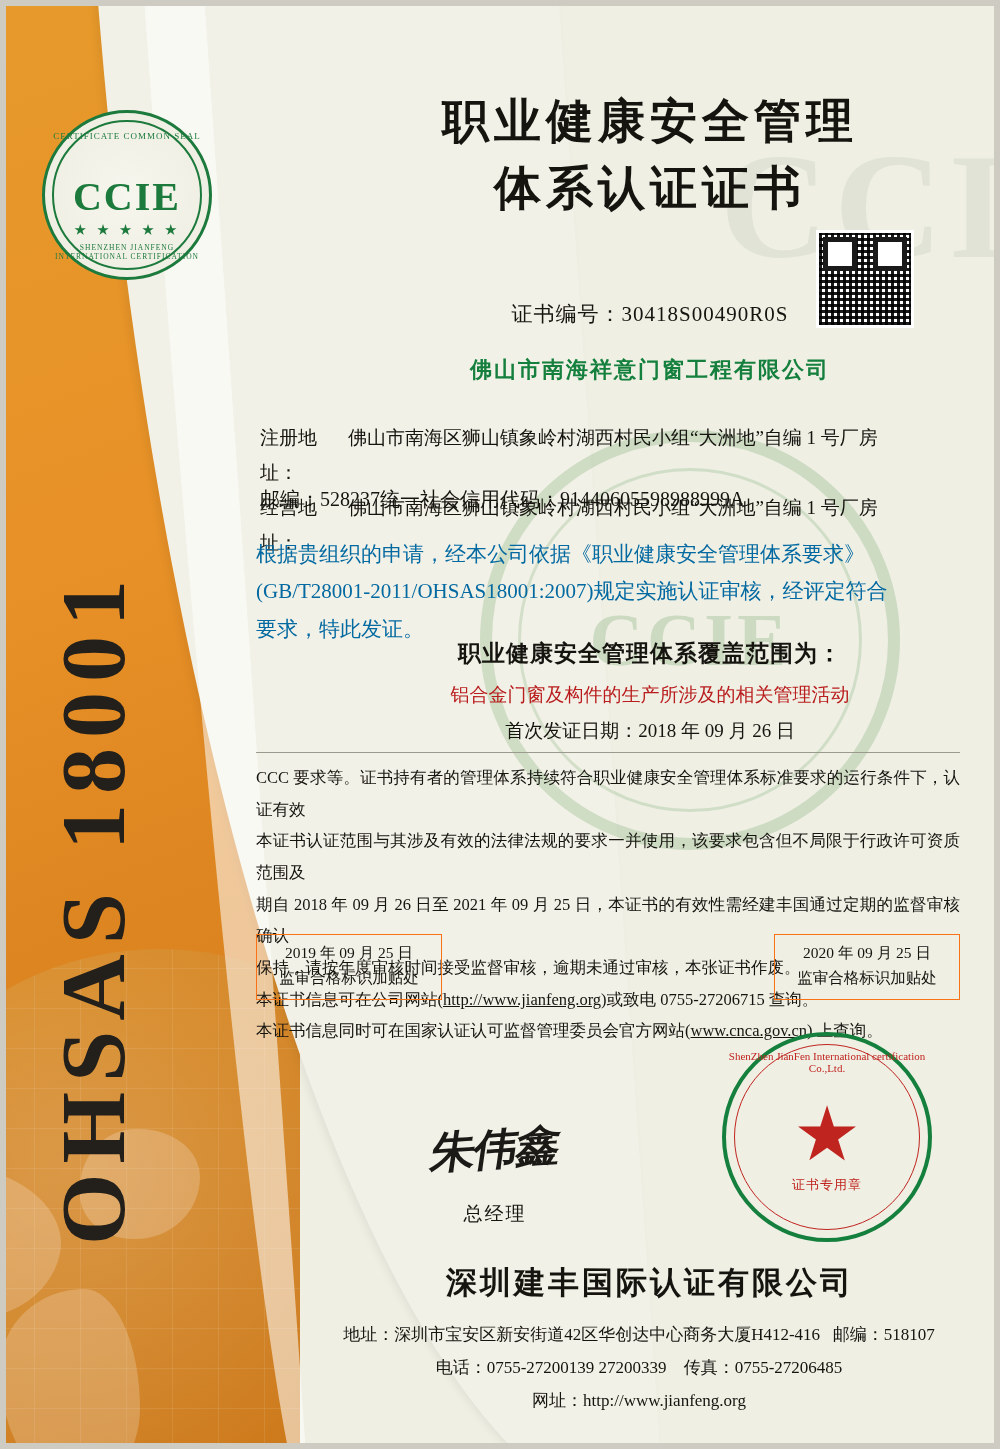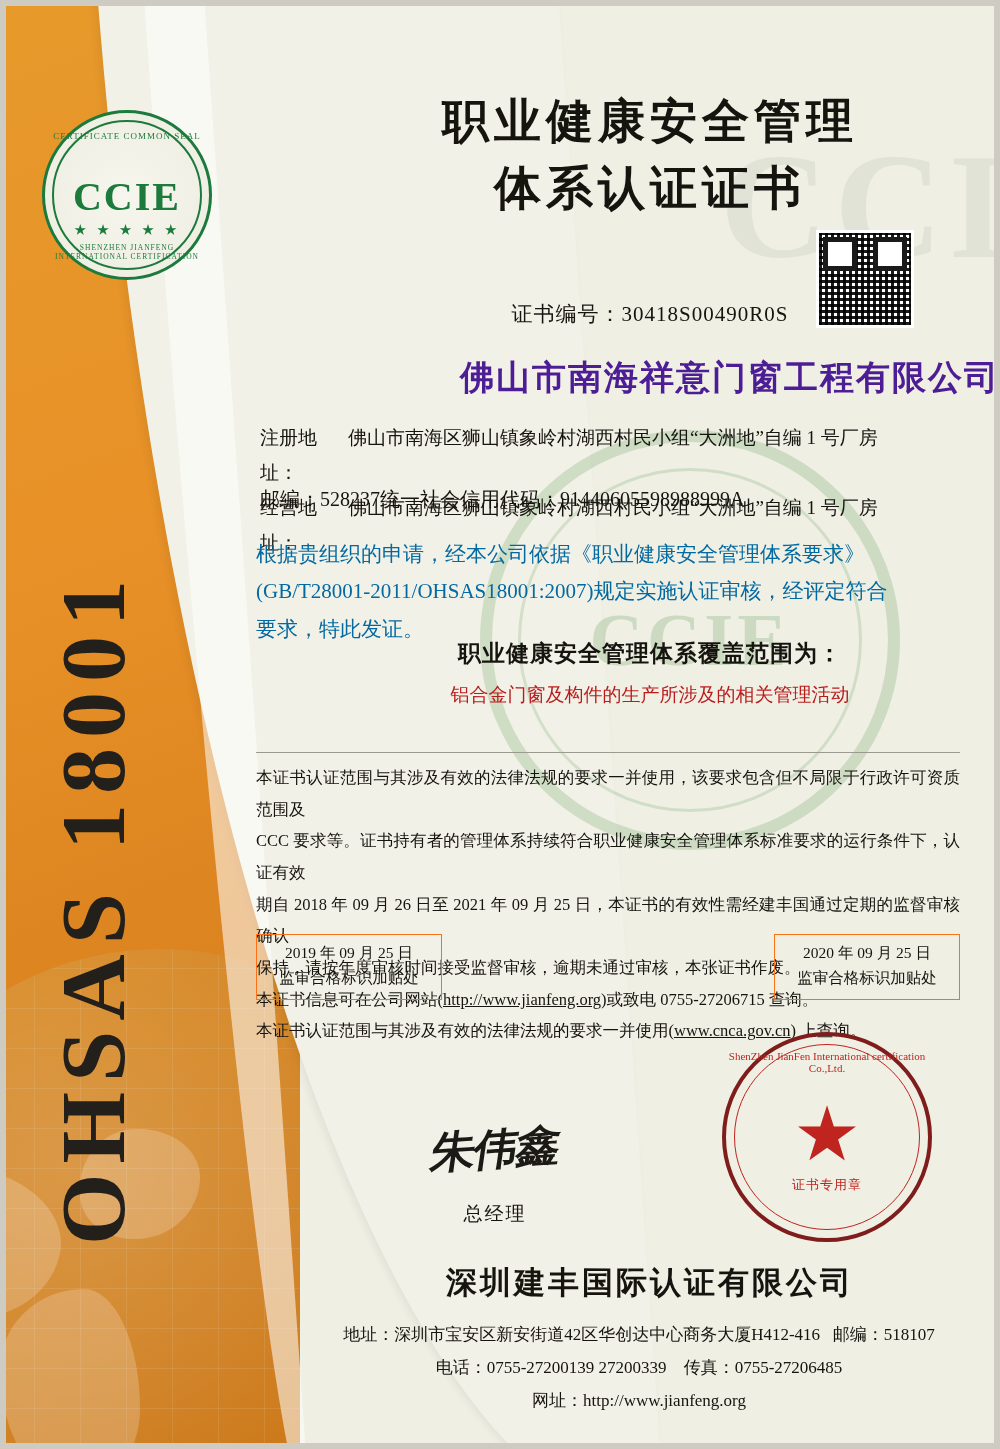--- a/index.html
+++ b/index.html
@@ -140,22 +140,22 @@
     content:"";position:absolute;width:24px;height:24px;border:5px solid #1a1a1a;background:#fff;
   }
   .qr:before{left:4px;top:4px;}
   .qr:after{right:4px;top:4px;}
   .cert-no{
     position:absolute;left:0;right:0;top:300px;text-align:center;
     font-family:"Liberation Serif", serif;font-size:21px;color:#16140f;letter-spacing:1px;
   }
   .cert-no .num{font-family:"Liberation Serif", serif;letter-spacing:1px;}
   .company{
-    position:absolute;left:0;right:0;top:355px;text-align:right;
-    font-family:"Liberation Serif", serif;font-size:34px;font-weight:bold;color:#4c1d95;letter-spacing:2px;
+    position:absolute;left:0;right:0;top:355px;text-align:center;
+    font-family:"Liberation Serif", serif;font-size:22px;font-weight:bold;color:#15803d;letter-spacing:2px;
   }
   .addr-block{
     position:absolute;left:-40px;right:46px;top:420px;
     font-family:"Liberation Serif", serif;font-size:19px;color:#16140f;line-height:1.85;
   }
   .addr-row{display:flex;}
   .addr-row .lbl{width:88px;flex:none;}
   .addr-row .val{flex:1;}
   .meta-row{
     position:absolute;left:-40px;right:46px;top:486px;
@@ -200,21 +200,21 @@
     font-family:"Liberation Serif", serif;
     font-size:44px;font-weight:bold;color:#1c1a16;
     transform:skewX(-12deg) rotate(-4deg);
     letter-spacing:-2px;
   }
   .sig-label{
     margin-top:22px;font-family:"Liberation Serif", serif;font-size:19px;color:#16140f;letter-spacing:2px;
   }
   .red-stamp{
     position:absolute;right:68px;top:1032px;width:210px;height:210px;border-radius:50%;
-    border:4px solid #7f1d1d;box-sizing:border-box;
+    border:4px solid #15803d;box-sizing:border-box;
     color:#c0241f;
   }
   .red-stamp .rs-ring{position:absolute;inset:8px;border-radius:50%;border:1px solid #c0241f;}
   .red-stamp .rs-star{
     position:absolute;left:50%;top:48%;transform:translate(-50%,-50%);
     font-size:66px;line-height:1;color:#c0241f;
   }
   .red-stamp .rs-text{
     position:absolute;left:0;right:0;bottom:44px;text-align:center;font-size:13px;
     font-family:"Liberation Serif", serif;letter-spacing:1px;
@@ -301,33 +301,34 @@
     </div>
 
     <div class="para">
       <div>根据贵组织的申请，经本公司依据《职业健康安全管理体系要求》</div>
       <div>(GB/T28001-2011/OHSAS18001:2007)规定实施认证审核，经评定符合</div>
       <div>要求，特此发证。</div>
     </div>
 
     <div class="scope-title">职业健康安全管理体系覆盖范围为：</div>
     <div class="scope-text">铝合金门窗及构件的生产所涉及的相关管理活动</div>
+    <div class="first-issue">首次发证日期：2018 年 09 月 26 日</div>
 
     <div class="rule"></div>
 
     <div class="fineprint">
+      <div>CCC 要求等。证书持有者的管理体系持续符合职业健康安全管理体系标准要求的运行条件下，认证有效</div>
       <div>本证书认证范围与其涉及有效的法律法规的要求一并使用，该要求包含但不局限于行政许可资质范围及</div>
-      <div>CCC 要求等。证书持有者的管理体系持续符合职业健康安全管理体系标准要求的运行条件下，认证有效</div>
       <div>期自 2018 年 09 月 26 日至 2021 年 09 月 25 日，本证书的有效性需经建丰国通过定期的监督审核确认</div>
       <div>保持，请按年度审核时间接受监督审核，逾期未通过审核，本张证书作废。</div>
       <div>
         <span>本证书信息可在公司网站(</span><a href="#">http://www.jianfeng.org</a><span>)或致电 0755-27206715 查询。</span>
       </div>
       <div>
-        <span>本证书认证范围与其涉及有效的法律法规的要求一并使用(</span><a href="#">www.cnca.gov.cn</a><span>) 上查询。</span>
+        <span>本证书信息同时可在国家认证认可监督管理委员会官方网站(</span><a href="#">www.cnca.gov.cn</a><span>) 上查询。</span>
       </div>
     </div>
 
     <div class="stamp-boxes">
       <div class="stamp-box">
         <div>2019 年 09 月 25 日</div>
         <div>监审合格标识加贴处</div>
       </div>
       <div class="stamp-box">
         <div>2020 年 09 月 25 日</div>

